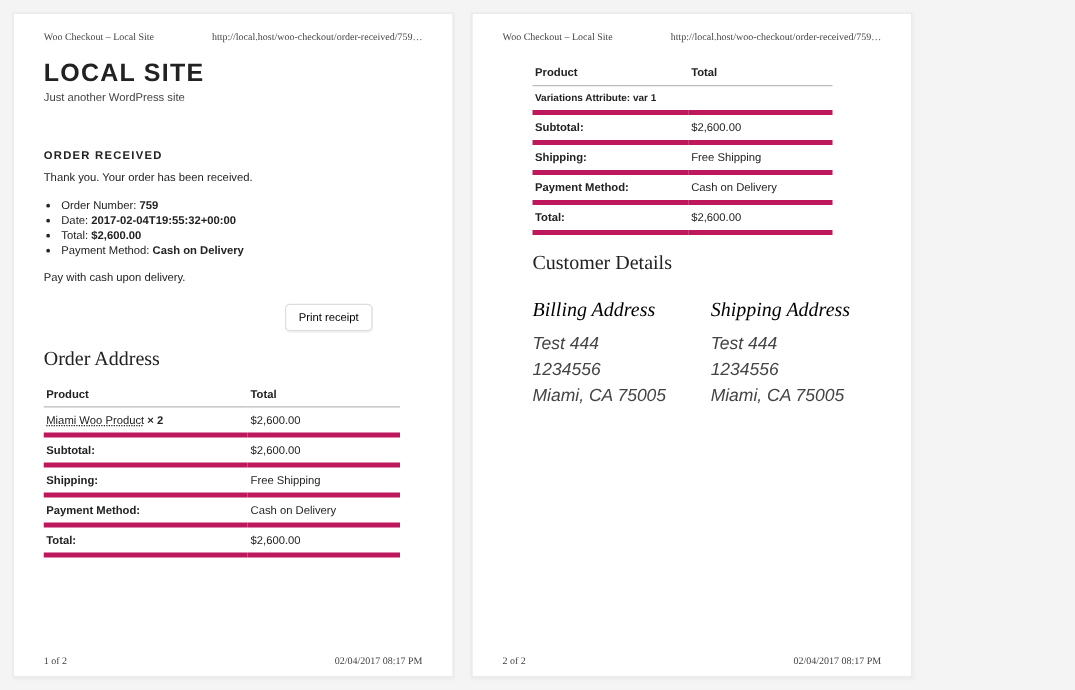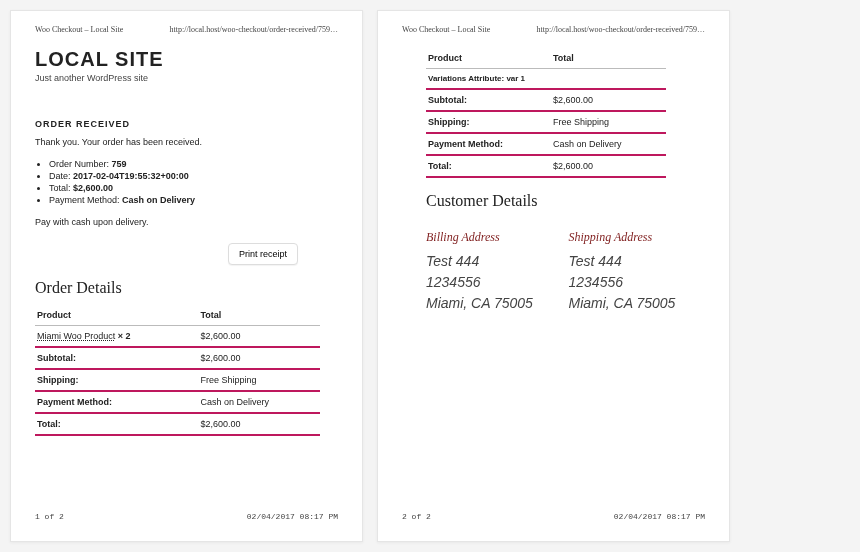--- a/index.html
+++ b/index.html
@@ -89,40 +89,40 @@
   }
   h2.order-details {
     font-size: 16px;
     margin: 14px 0 8px 0;
   }
   h2.cust-big {
     font-size: 16px;
     margin: 14px 0 8px 0;
   }
   h3.addr {
-    font-size: 12px;
+    font-size: 16px;
     margin: 12px 0 6px 0;
     font-style: italic;
-    color: #7f1d1d;
+    color: #000000;
   }
   table.order {
     width: 94%;
     border-collapse: collapse;
     font-size: 9px;
   }
   table.order th, table.order td {
     text-align: left;
     padding: 5px 2px;
   }
   table.order thead th {
     border-bottom: 1px solid #bbb;
     font-weight: 700;
   }
   table.order tbody td {
-    border-bottom: 2px solid #be185d;
+    border-bottom: 4px solid #be185d;
   }
   .dotted {
     text-decoration: underline dotted;
   }
   table.kv {
     width: 94%;
     font-size: 9px;
     border-collapse: collapse;
   }
   table.kv td {
@@ -138,28 +138,28 @@
     gap: 30px;
   }
   .addr-block {
     font-size: 14px;
     font-style: italic;
     color: #444;
     line-height: 1.5;
   }
   .ftr {
     position: absolute;
-    bottom: 20px;
+    bottom: 8px;
     left: 24px;
     right: 24px;
     font-size: 8px;
     color: #444;
     display: flex;
     justify-content: space-between;
-    font-family: Liberation Mono, monospace;
+    font-family: Liberation Serif, serif;
     text-align: right;
   }
   .p2-content {
     padding: 0 24px;
   }
 </style>
 </head>
 <body>
 
 <div class="wrap">
@@ -192,21 +192,21 @@
       <li>
         <span>Payment Method:</span>
         <span class="b">Cash on Delivery</span>
       </li>
     </ul>
 
     <div class="paynote">Pay with cash upon delivery.</div>
 
     <button class="btn">Print receipt</button>
 
-    <h2 class="order-details">Order Details</h2>
+    <h2 class="order-details">Order Address</h2>
 
     <table class="order">
       <thead>
         <tr>
           <th>Product</th>
           <th>Total</th>
         </tr>
       </thead>
       <tbody>
         <tr>

